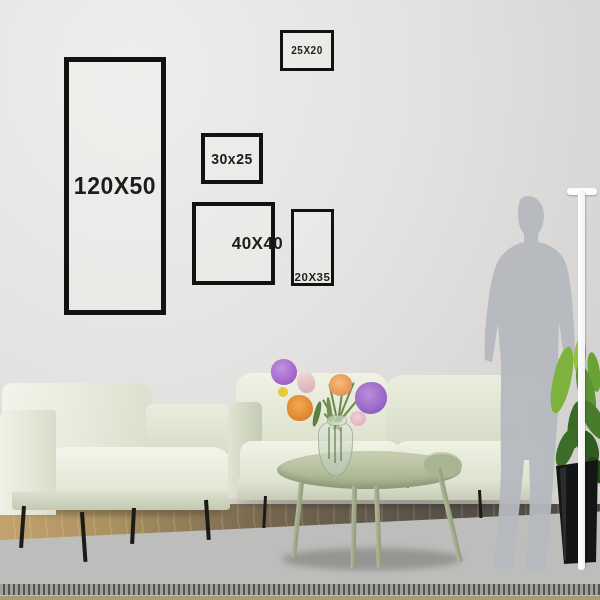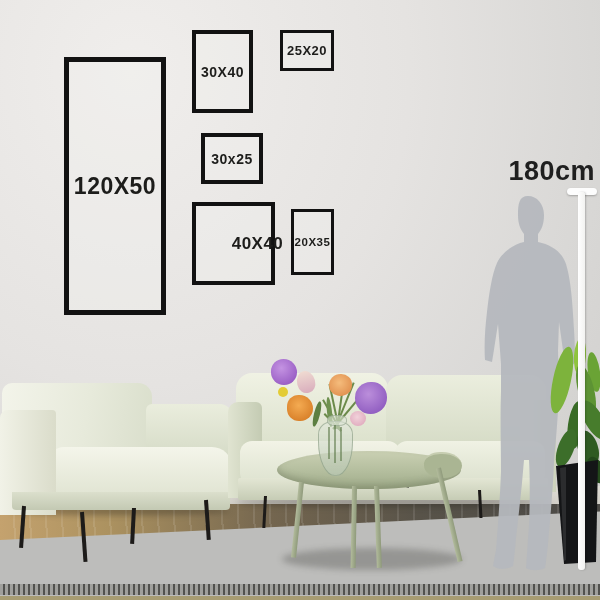--- a/index.html
+++ b/index.html
@@ -11,30 +11,30 @@
   }
   
   .frame{position:absolute;border:4px solid #121212;background:rgba(242,240,237,.35);
          display:flex;align-items:center;justify-content:center;z-index:3;}
   .frame span{color:#1d1d1b;font-weight:700;letter-spacing:.5px;}
   .f-120x50{left:64px;top:29px;width:102px;height:258px;border-width:5px;margin-top:28px;}
   .f-120x50 span{font-size:23px;}
   .f-30x40{left:192px;top:30px;width:61px;height:83px;}
   .f-30x40 span{font-size:14px;}
   .f-25x20{left:280px;top:30px;width:54px;height:41px;border-width:3px;}
-  .f-25x20 span{font-size:13px;}
+  .f-25x20 span{font-size:10px;}
   .f-30x25{left:201px;top:133px;width:62px;height:51px;}
   .f-30x25 span{font-size:14px;text-align:right;}
   .f-25x40{left:283px;top:105px;width:51px;height:82px;}
   .f-25x40 span{font-size:13.5px;}
   .f-70x100{left:346px;top:28px;width:149px;height:205px;border-width:5px;}
   .f-70x100 span{font-size:19px;}
   .f-40x40{left:192px;top:202px;width:83px;height:83px;}
   .f-40x40 span{font-size:17px;margin-left:48px;}
-  .f-20x35{left:291px;top:209px;width:43px;height:66px;border-width:3px;}
+  .f-20x35{left:291px;top:209px;width:43px;height:77px;border-width:3px;align-items:flex-end;}
   .f-20x35 span{font-size:11.5px;}
   
   .measure-label{position:absolute;left:503px;top:156px;width:92px;text-align:right;
     font-size:27px;font-weight:700;color:#1f1f1f;letter-spacing:.5px;z-index:3;}
   .measure-cap{position:absolute;left:567px;top:188px;width:30px;height:7px;border-radius:4px;
     background:#fdfdfd;box-shadow:0 1px 2px rgba(0,0,0,.25);z-index:9;}
   .measure-line{position:absolute;left:578px;top:192px;width:7px;height:378px;border-radius:3px;
     background:linear-gradient(90deg,#ffffff,#f2f2f0);box-shadow:1px 0 2px rgba(0,0,0,.2);z-index:9;}
   
   .baseboard{position:absolute;left:0;top:486px;width:600px;height:22px;z-index:1;
@@ -130,37 +130,33 @@
   <div class="baseboard"></div>
   <div class="floor"></div>
   <div class="floor-bottom"></div>
   <div class="rug">
     <div class="rug-fringe"></div>
   </div>
 
   <div class="frame f-120x50">
     <span>120X50</span>
     </div>
-  <div class="frame f-30x40">
-    <span>30X40</span>
-    </div>
   <div class="frame f-25x20">
     <span>25X20</span>
     </div>
   <div class="frame f-30x25">
     <span>30x25</span>
     </div>
   <div class="frame f-40x40">
     <span>40X40</span>
     </div>
   <div class="frame f-20x35">
     <span>20X35</span>
     </div>
 
-  <div class="measure-label">180cm</div>
   <div class="measure-cap"></div>
   <div class="measure-line"></div>
 
   <div class="soft-shadow" style="left:10px;top:506px;width:220px;height:9px;z-index:3;"></div>
   <div class="chair-part chair-back"></div>
   <div class="chair-part chair-arm-r"></div>
   <div class="chair-part chair-seat"></div>
   <div class="chair-part chair-arm-l"></div>
   <div class="chair-part chair-base"></div>
   <div class="leg" style="left:22px;top:506px;height:42px;transform:rotate(4deg);"></div>

